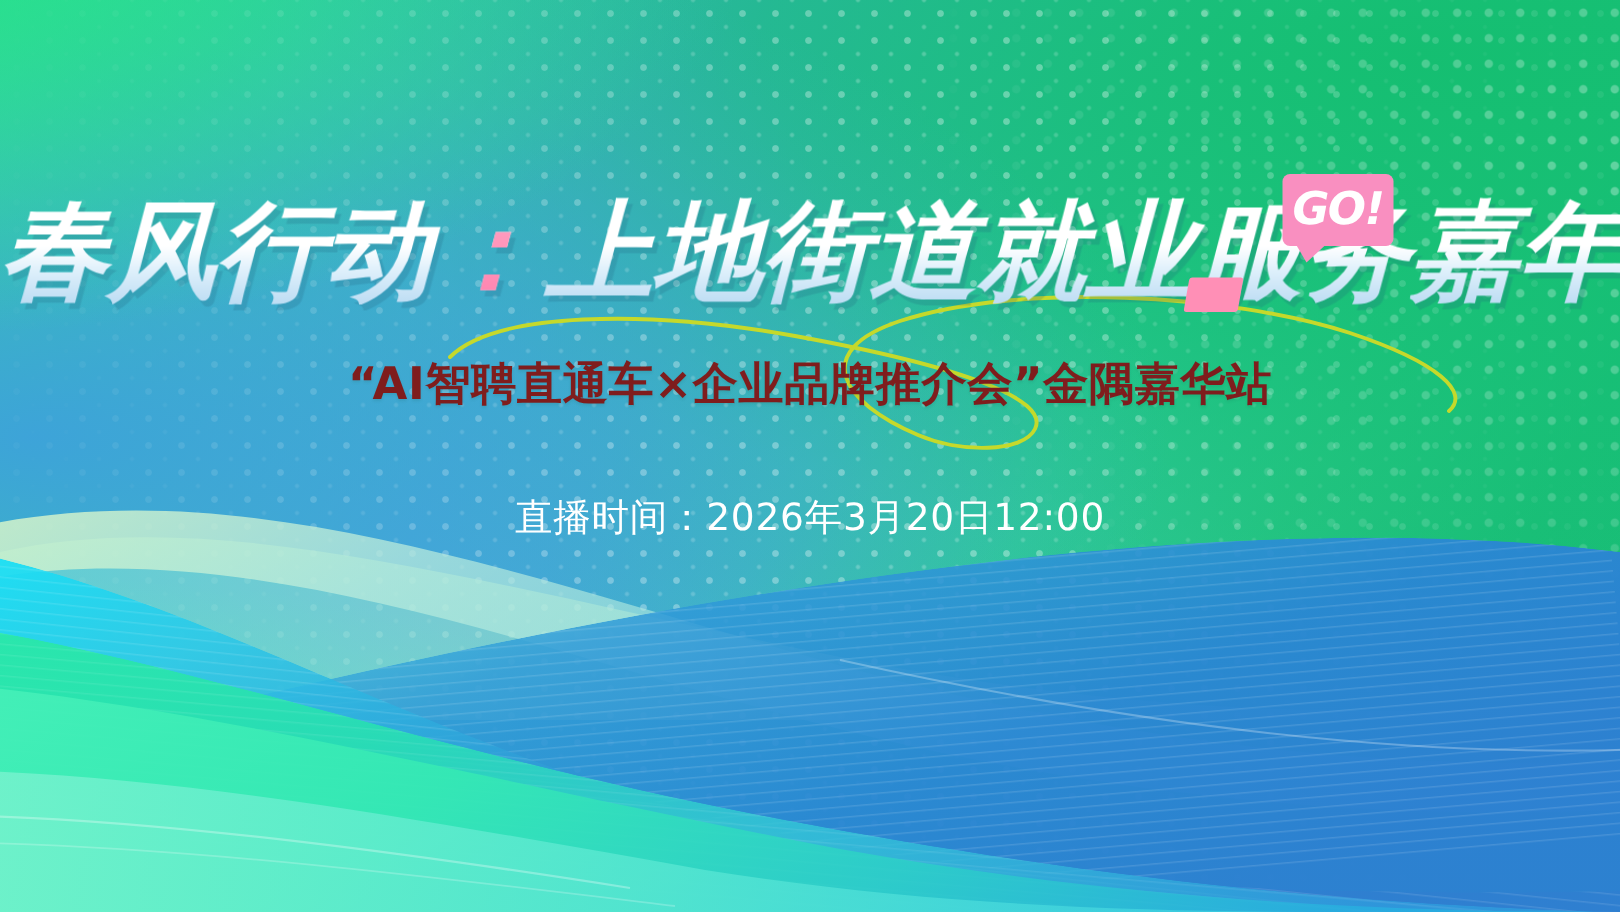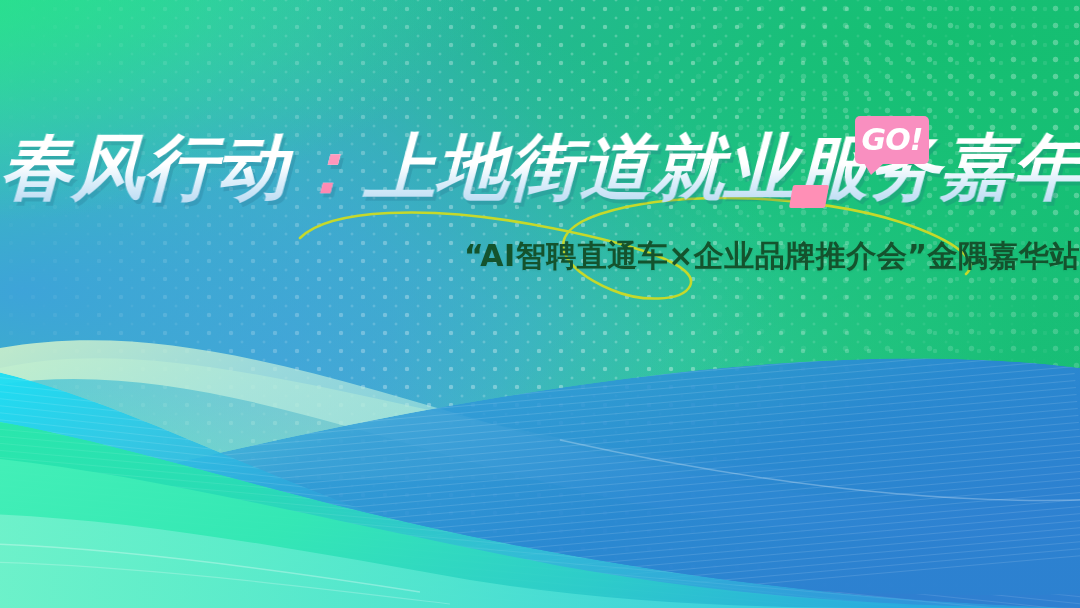--- a/index.html
+++ b/index.html
@@ -183,23 +183,23 @@
     width: 0; height: 0;
     border-left: 7px solid transparent;
     border-right: 13px solid transparent;
     border-top: 12px solid #f98fc0;
   }
 
   .subtitle {
     position: absolute;
     top: 236px;
     left: 0; right: 0;
-    text-align: right;
+    text-align: center;
     white-space: nowrap;
-    color: #14532d;
+    color: #7f1d1d;
     font-size: 30px;
     font-weight: 700;
     letter-spacing: 0.5px;
     font-family: "DejaVu Sans", "Liberation Sans", sans-serif;
     text-shadow: 0 1px 2px rgba(20,90,80,0.14);
   }
 
   .datetime {
     position: absolute;
     top: 328px;
@@ -336,15 +336,16 @@
 
     <div class="pink-accent"></div>
 
     <div class="go-badge">
       <div class="go-text">GO!</div>
       <div class="tail"></div>
     </div>
 
     <div class="subtitle">“AI智聘直通车×企业品牌推介会”金隅嘉华站</div>
 
+    <div class="datetime"><span>直播时间：</span><span>2026年3月20日12:00</span></div>
 
   </div>
 </div>
 
 </body></html>

